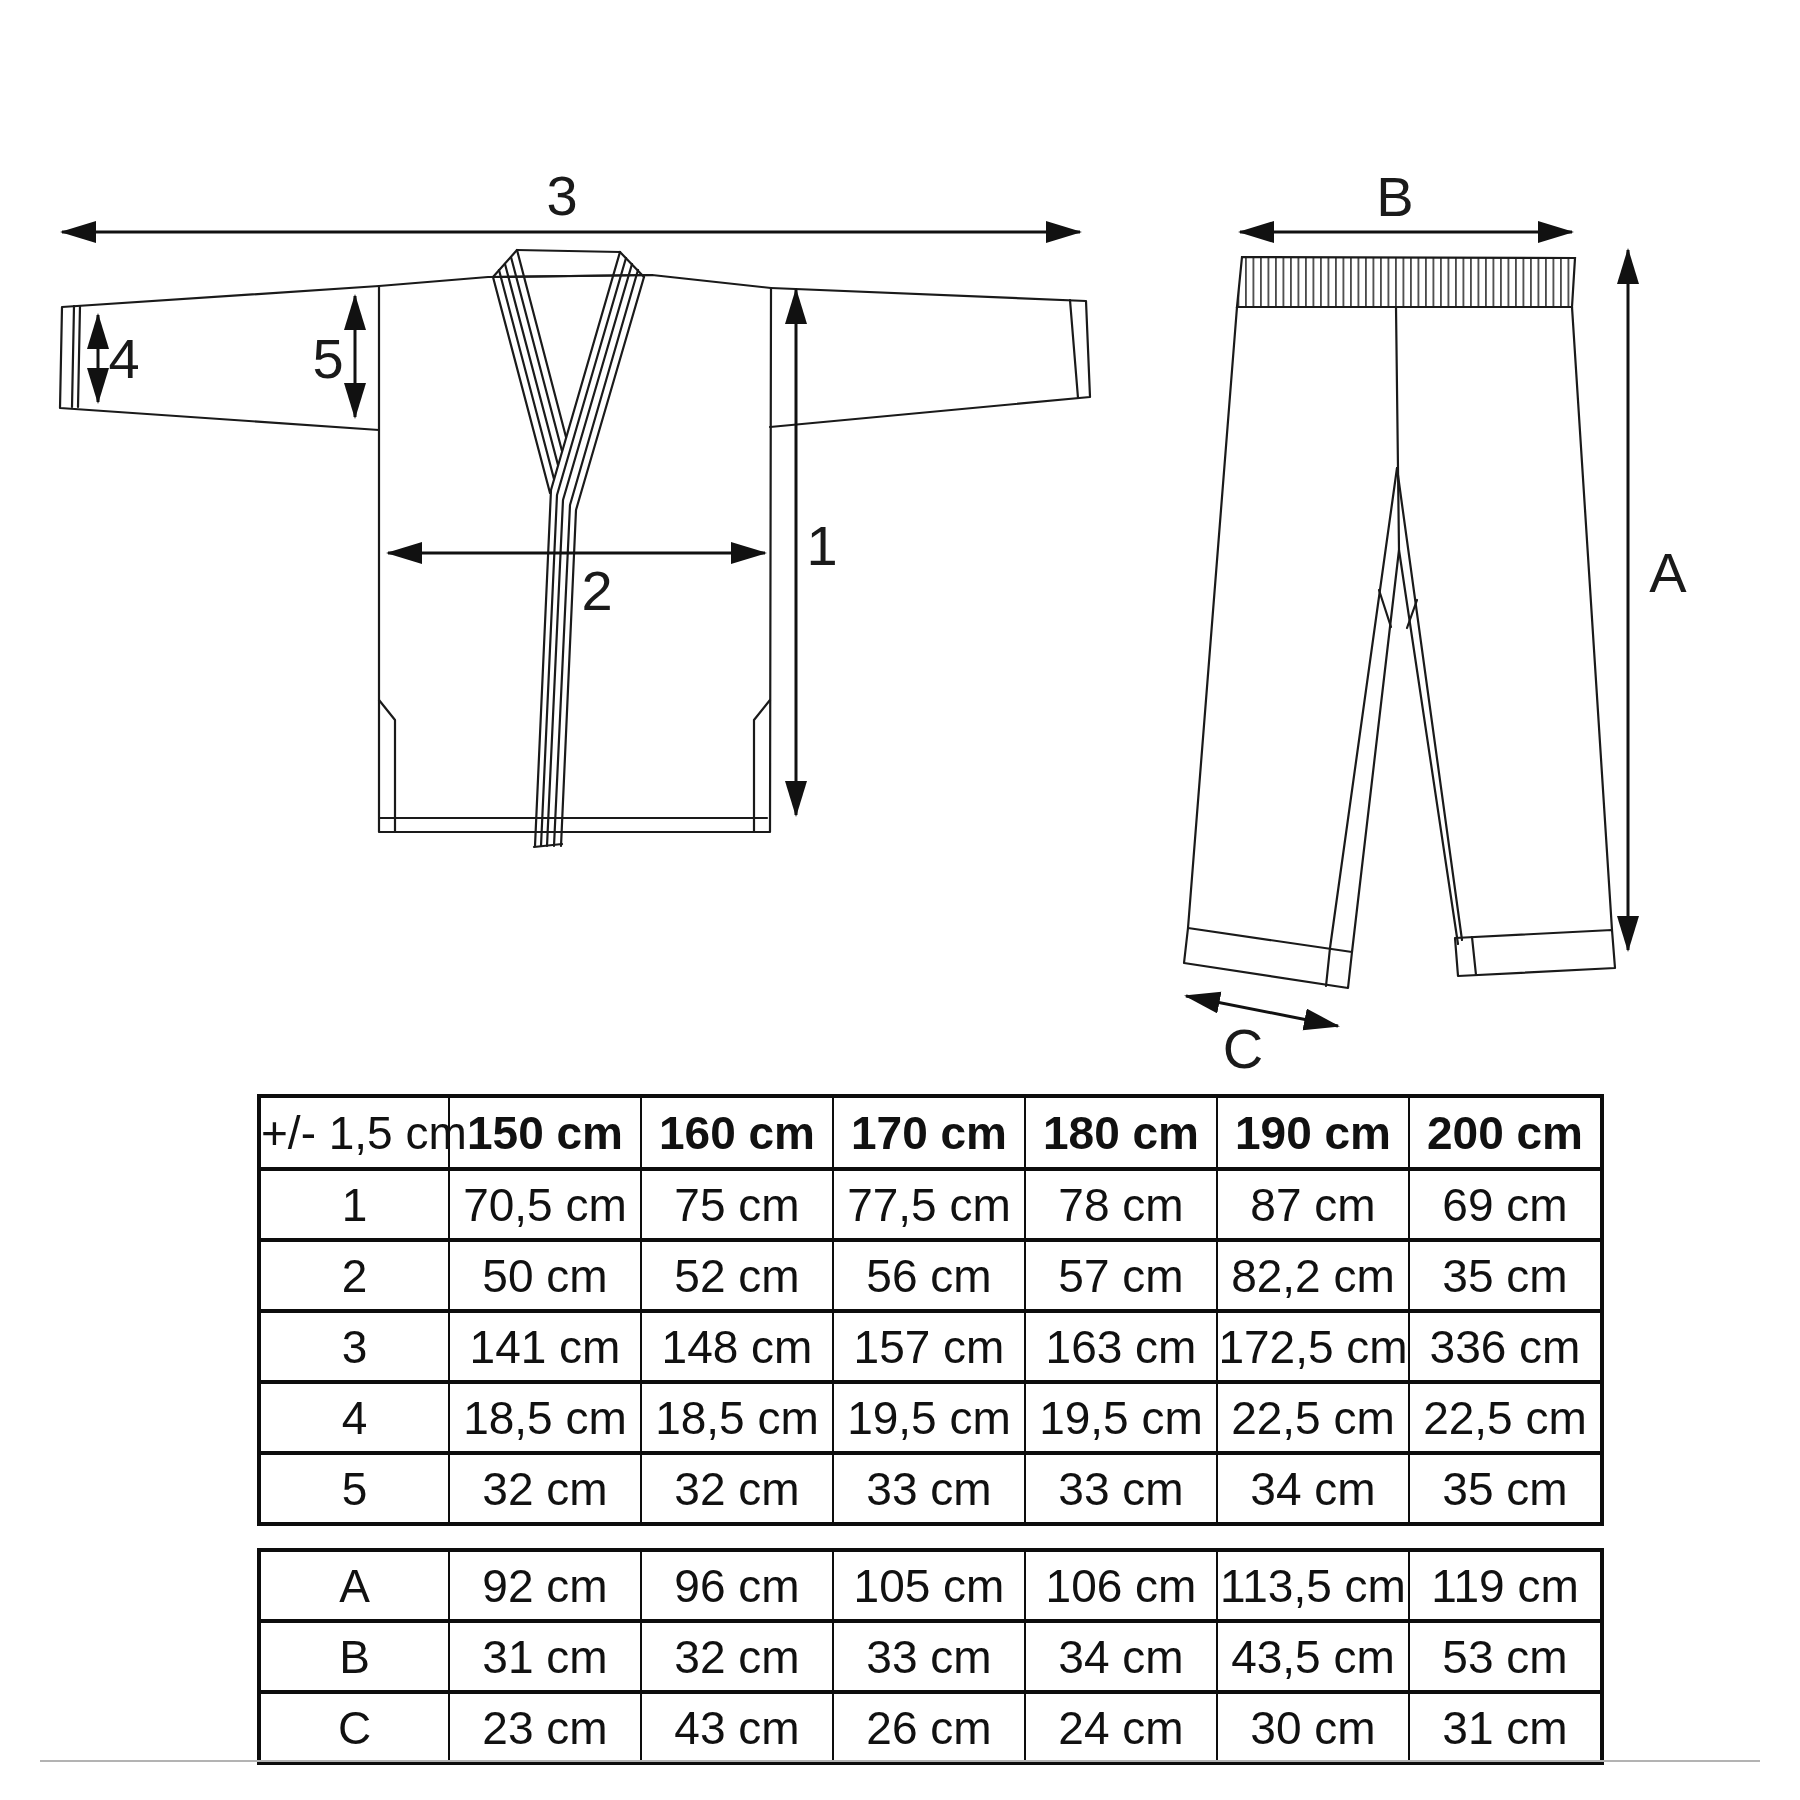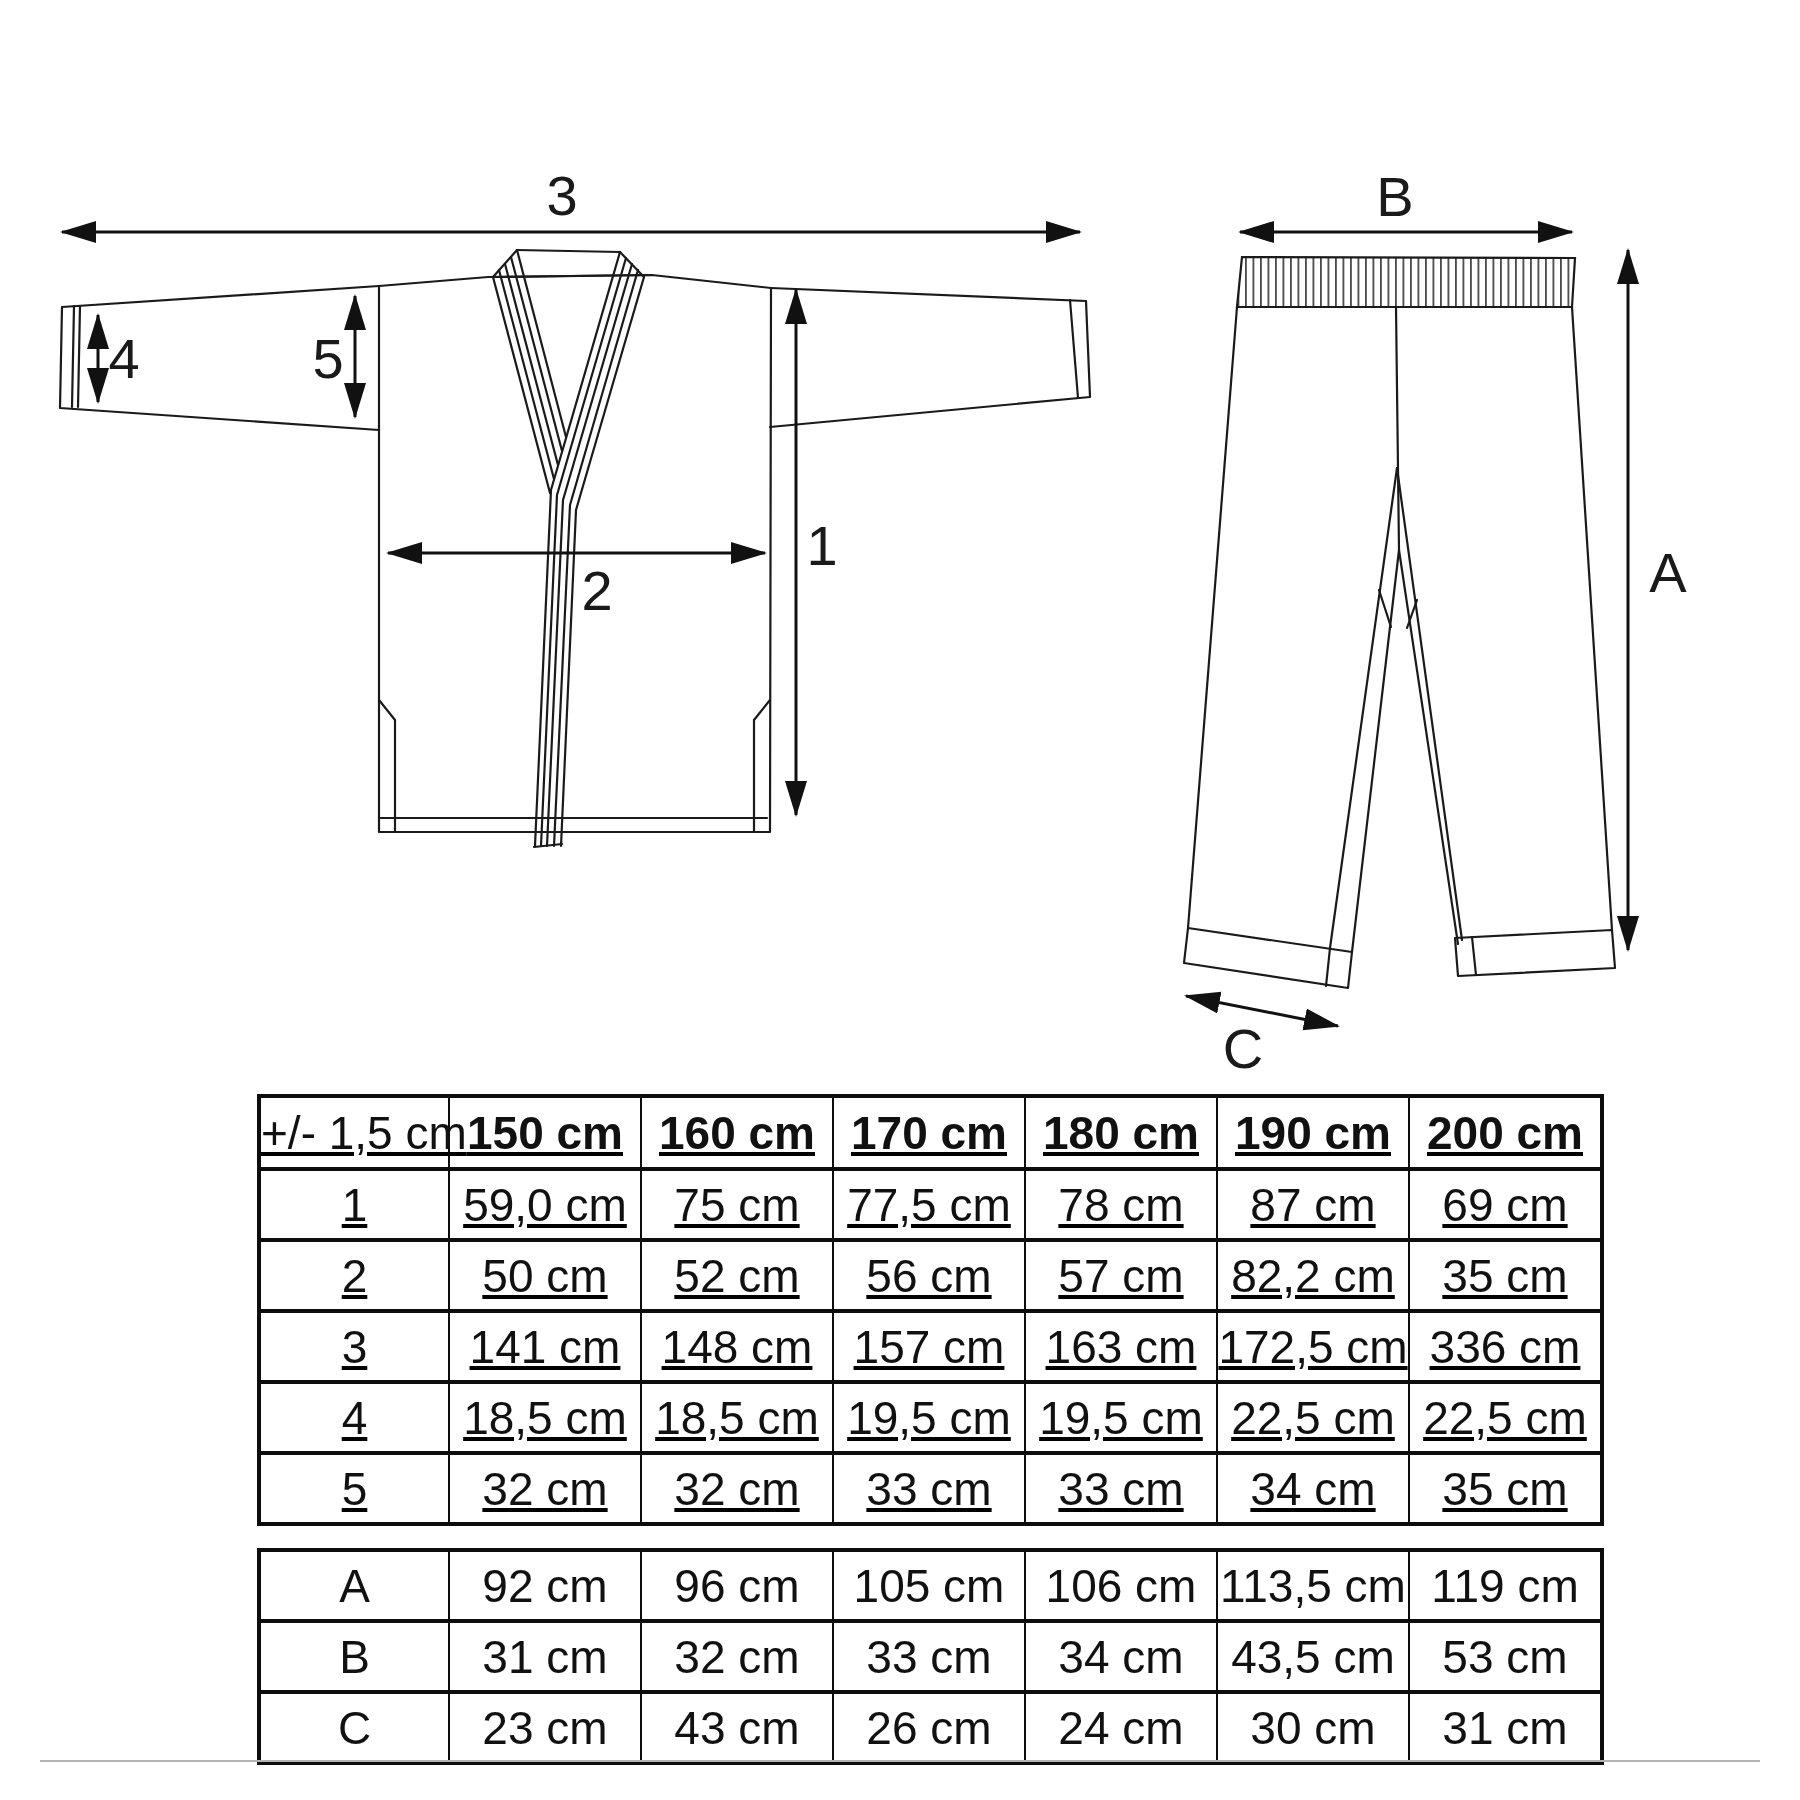--- a/index.html
+++ b/index.html
@@ -14,21 +14,21 @@
   table.sizes {
     position:absolute; border-collapse:collapse; table-layout:fixed;
     background:#ffffff; border:4px solid #0d0d0d;
   }
   table.sizes td {
     border-top:4px solid #0d0d0d; border-bottom:4px solid #0d0d0d;
     border-left:2px solid #0d0d0d; border-right:2px solid #0d0d0d;
     text-align:center; vertical-align:middle; padding:0;
     font-size:46px; color:#111111; white-space:nowrap;
   }
-  table.t1 { left:257px; top:1094px; width:1343px;text-decoration:underline; }
+  table.t1 { left:257px; top:1094px; width:1343px; }
   table.t2 { left:257px; top:1548px; width:1343px; }
   tr.head td { height:69px; }
   tr.row  td { height:67px; }
   .size-head { font-weight:bold; }
   .tol { font-size:33px; }
   .gray-sep { position:absolute; left:40px; top:1760px; width:1720px; height:2px; background:#b3b3b3; }
 </style>
 </head>
 <body>
 
@@ -139,21 +139,21 @@
         <td class="tol">+/- 1,5 cm</td>
         <td class="size-head">150 cm</td>
         <td class="size-head">160 cm</td>
         <td class="size-head">170 cm</td>
         <td class="size-head">180 cm</td>
         <td class="size-head">190 cm</td>
         <td class="size-head">200 cm</td>
       </tr>
       <tr class="row">
         <td>1</td>
-        <td>59,0 cm</td>
+        <td>70,5 cm</td>
         <td>75 cm</td>
         <td>77,5 cm</td>
         <td>78 cm</td>
         <td>87 cm</td>
         <td>69 cm</td>
       </tr>
       <tr class="row">
         <td>2</td>
         <td>50 cm</td>
         <td>52 cm</td>

